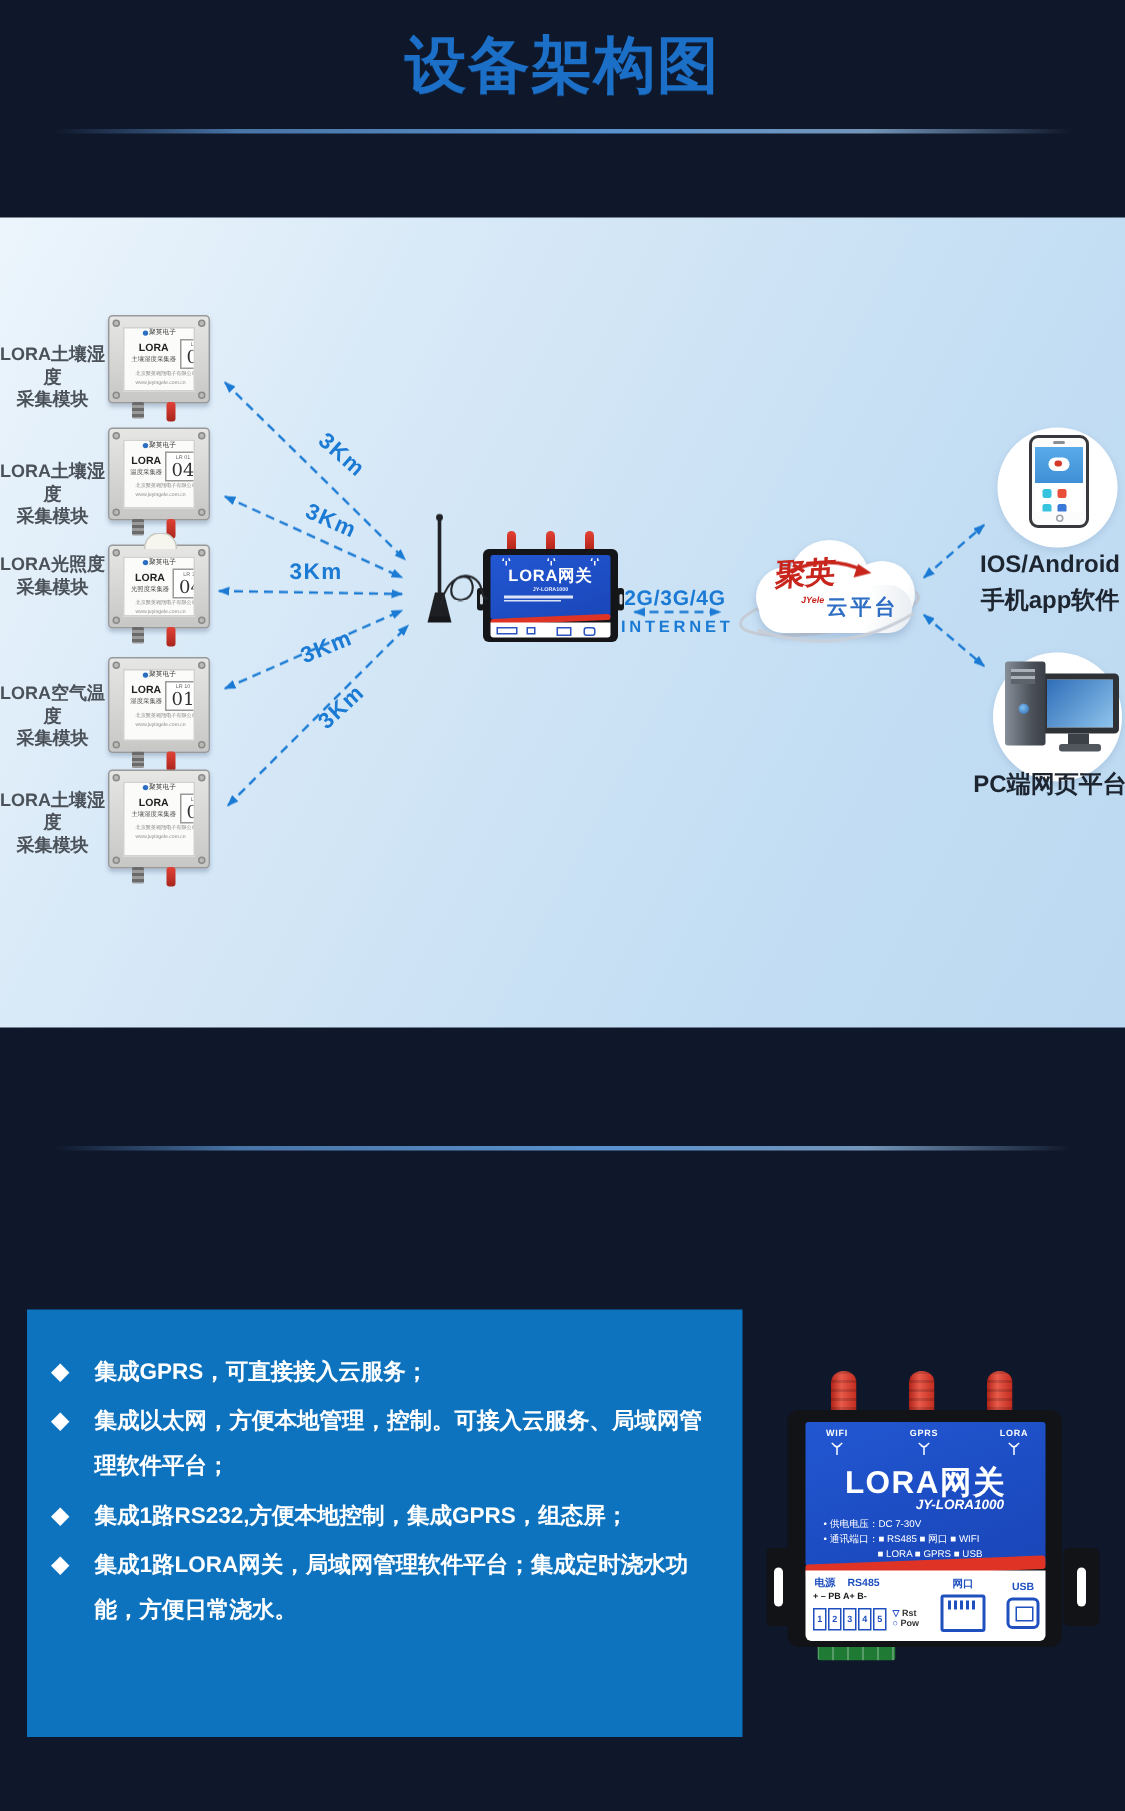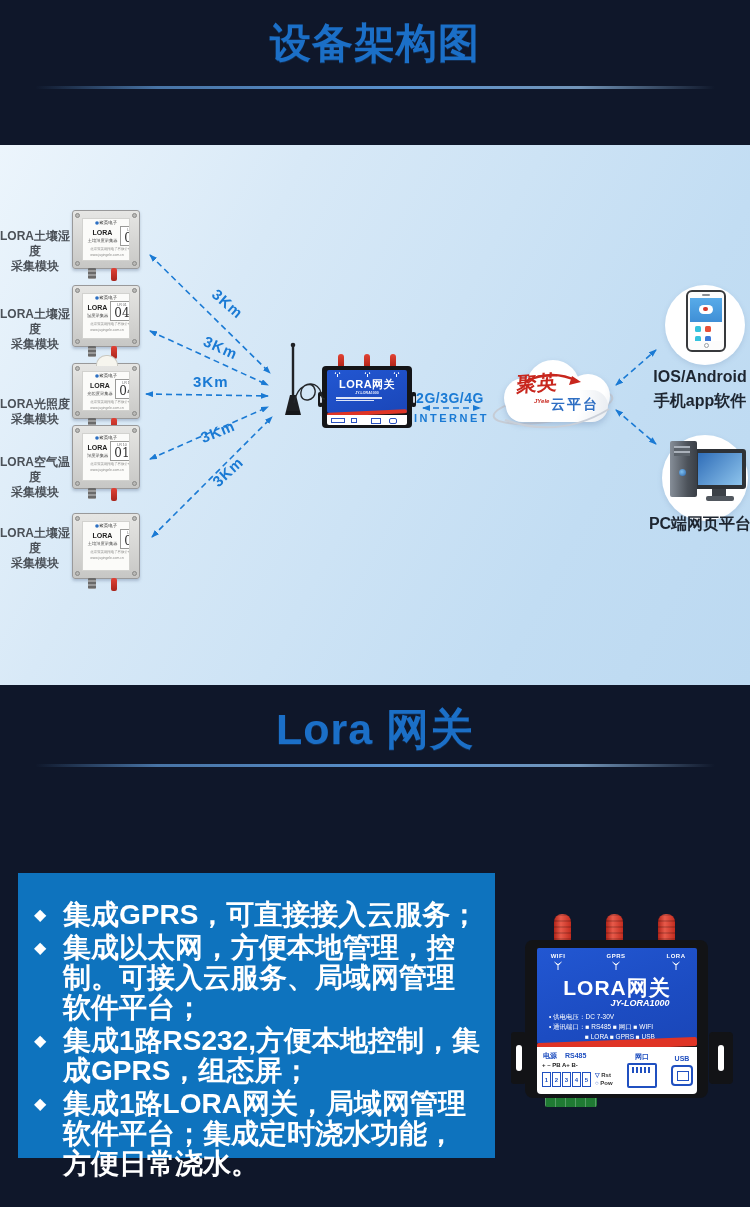--- a/index.html
+++ b/index.html
@@ -137,21 +137,21 @@
   .pc-base{position:absolute;left:38px;top:55px;width:28px;height:5px;background:#51575e;border-radius:2px;}
 
   .side-label{position:absolute;left:645px;width:110px;text-align:center;color:#1d2530;
               font-size:16px;line-height:22px;font-weight:600;}
 
   
   .features{position:absolute;left:18px;top:873px;width:477px;height:285px;background:#0e73be;
             box-sizing:border-box;padding:27px 14px 0 16px;}
   .feat{display:flex;gap:12px;margin-bottom:3px;}
   .diamond{color:#fff;font-size:16px;line-height:30px;flex:0 0 17px;}
-  .ftext{color:#fff;font-size:28px;line-height:30px;font-weight:700;width:420px;}
+  .ftext{color:#fff;font-size:15px;line-height:30px;font-weight:700;width:420px;}
 
   
   .product{position:absolute;left:505px;top:910px;width:240px;height:200px;}
   .p-ant{position:absolute;top:4px;width:17px;height:28px;border-radius:8px 8px 2px 2px;
      background:linear-gradient(90deg,#b02419,#e85a4a 40%,#c22c1f),
        repeating-linear-gradient(rgba(0,0,0,.15) 0 2px,transparent 2px 6px);
      background-blend-mode:multiply;}
   .p-ant::after{content:"";position:absolute;left:4px;bottom:-4px;width:9px;height:5px;background:#c9972c;border-radius:1px;}
   .pa1{left:49px;} .pa2{left:101px;} .pa3{left:153px;}
   .p-ear{position:absolute;background:#121316;border-radius:3px;top:122px;width:15px;height:52px;}
@@ -212,21 +212,21 @@
     </svg>
 
     <div class="mod-label" style="top:84px">
       <div>LORA土壤湿度</div>
       <div>采集模块</div>
       </div>
     <div class="mod-label" style="top:162px">
       <div>LORA土壤湿度</div>
       <div>采集模块</div>
       </div>
-    <div class="mod-label" style="top:252px">
+    <div class="mod-label" style="top:224px">
       <div>LORA光照度</div>
       <div>采集模块</div>
       </div>
     <div class="mod-label" style="top:310px">
       <div>LORA空气温度</div>
       <div>采集模块</div>
       </div>
     <div class="mod-label" style="top:381px">
       <div>LORA土壤湿度</div>
       <div>采集模块</div>
@@ -298,21 +298,21 @@
                <div class="mod-num">04</div>
             </div>
         </div>
         <div class="mod-co">北京聚英翱翔电子有限公司</div>
         <div class="mod-web">www.juyingele.com.cn</div>
       </div>
       <span class="stub-l"></span>
         <span class="stub-r"></span>
     </div>
 
-    <div class="module" style="top:280px;height:62px">
+    <div class="module" style="top:293px;height:62px">
       <span class="screw s1"></span>
         <span class="screw s2"></span>
         <span class="screw s3"></span>
         <span class="screw s4"></span>
       <div class="mod-face">
         <div class="mod-brand"><span class="mod-logo"></span><span>聚英电子</span></div>
         <div class="mod-mid">
           <div>
               <div class="mod-lora">LORA</div>
                <div class="mod-sub">湿度采集器</div>
@@ -453,21 +453,20 @@
       </g>
       <path d="M294,258 C297,240 313,234 315,245 C317,257 299,259 301,247
                C303,235 319,237 321,248 C322,252 322,254 325,254" stroke="#23262a" stroke-width="1.4" fill="none"></path>
 
       <path d="M505,275 Q560,294 609,264" stroke="#c9cfd8" stroke-width="2" fill="none"></path>
       <path d="M526,236 Q553,224 577,236" stroke="#c8261d" stroke-width="2.4" fill="none"></path>
       <polygon points="572,231 581,237 569,240" fill="#c8261d"></polygon>
     </svg>
   </div>
 
-  <div class="sec-title t2">Lora 网关</div>
   <div class="divider d2"></div>
 
   <div class="features">
     <div class="feat">
       <span class="diamond">◆</span>
       <span class="ftext">集成GPRS，可直接接入云服务；</span>
       </div>
     <div class="feat">
       <span class="diamond">◆</span>
       <span class="ftext">集成以太网，方便本地管理，控制。可接入云服务、局域网管理软件平台；</span>

